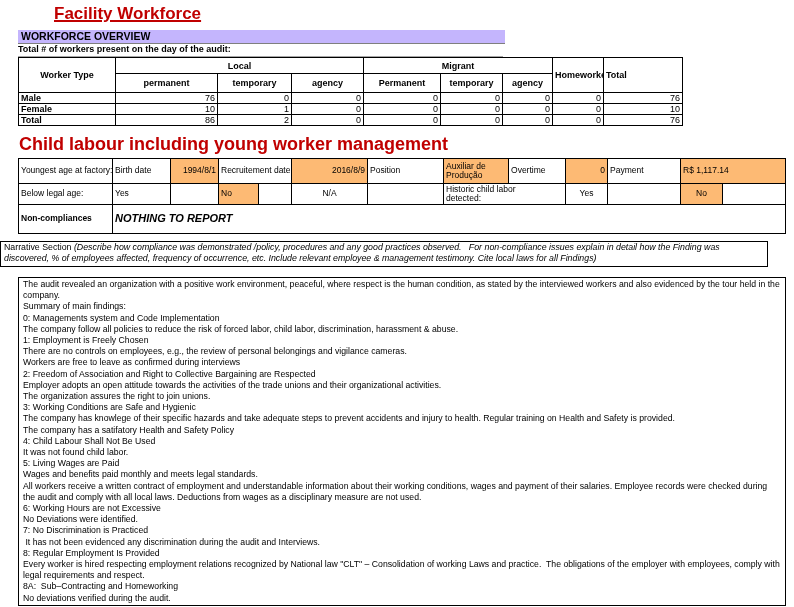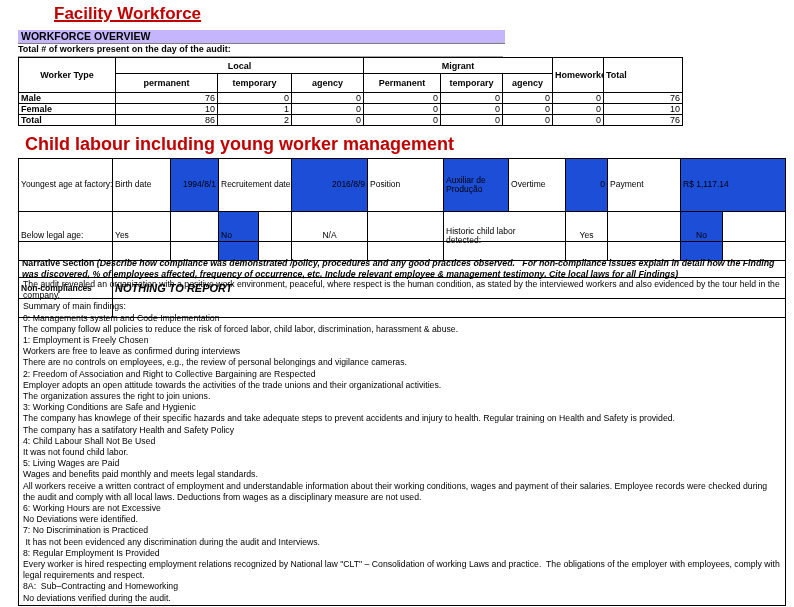--- a/index.html
+++ b/index.html
@@ -24,32 +24,32 @@
 
   table{border-collapse:collapse;table-layout:fixed;}
   td{overflow:hidden;}
 
   .wf{left:18px;top:57px;width:664px;font-size:9px;}
   .wf td{border:1px solid #000;padding:0 2px;white-space:nowrap;vertical-align:middle;}
   .wf .h1 td{height:15px;}
   .wf .h2 td{height:18px;}
   .wf .dr td{height:10px;line-height:10px;}
 
-  .t2{left:25px;top:134px;font-size:18px;font-weight:bold;color:#C00000;}
+  .t2{left:19px;top:134px;font-size:18px;font-weight:bold;color:#C00000;}
 
   .child{left:18px;top:158px;width:767px;font-size:8.5px;}
-  .child td{border:1px solid #000;padding:14px 2px;vertical-align:middle;line-height:9.5px;}
+  .child td{border:1px solid #000;padding:0 2px;vertical-align:middle;line-height:9.5px;}
   .child .r1 td{height:24px;}
   .child .r2 td{height:20px;}
   .child .r3 td{height:28px;}
-  .green{background:#1d4ed8;}
+  .green{background:#fdba74;}
   .wrapnarrow{display:block;max-width:92px;}
 
-  .narrh{left:18px;top:241px;width:760px;height:24px;border:1px solid #000;
-         font-size:8.8px;line-height:11px;padding:16px 3px;overflow:hidden;font-weight:bold;}
+  .narrh{left:0;top:241px;width:760px;height:24px;border:1px solid #000;
+         font-size:8.8px;line-height:11px;padding:0 3px;overflow:hidden;font-weight:normal;}
   .narrh span{white-space:pre-wrap;}
   .narrb{left:18px;top:277px;width:758px;height:325px;border:1px solid #000;
          font-size:8.7px;line-height:11.2px;padding:1px 4px;overflow:hidden;}
   .nline{white-space:pre-wrap;}
 </style>
 </head>
 <body>
 
 <div class="abs t1">Facility Workforce</div>
 
@@ -179,22 +179,22 @@
 <div class="abs narrh">
   <span>Narrative Section </span><span class="i">(Describe how compliance was demonstrated /policy, procedures and any good practices observed.   For non-compliance issues explain in detail how the Finding was discovered, % of employees affected, frequency of occurrence, etc. Include relevant employee &amp; management testimony. Cite local laws for all Findings)</span>
 </div>
 
 <div class="abs narrb">
   <div class="nline">The audit revealed an organization with a positive work environment, peaceful, where respect is the human condition, as stated by the interviewed workers and also evidenced by the tour held in the company.</div>
   <div class="nline">Summary of main findings:</div>
   <div class="nline">0: Managements system and Code Implementation</div>
   <div class="nline">The company follow all policies to reduce the risk of forced labor, child labor, discrimination, harassment &amp; abuse.</div>
   <div class="nline">1: Employment is Freely Chosen</div>
+  <div class="nline">There are no controls on employees, e.g., the review of personal belongings and vigilance cameras.</div>
   <div class="nline">Workers are free to leave as confirmed during interviews</div>
-  <div class="nline">There are no controls on employees, e.g., the review of personal belongings and vigilance cameras.</div>
   <div class="nline">2: Freedom of Association and Right to Collective Bargaining are Respected</div>
   <div class="nline">Employer adopts an open attitude towards the activities of the trade unions and their organizational activities.</div>
   <div class="nline">The organization assures the right to join unions.</div>
   <div class="nline">3: Working Conditions are Safe and Hygienic</div>
   <div class="nline">The company has knowlege of their specific hazards and take adequate steps to prevent accidents and injury to health. Regular training on Health and Safety is provided.</div>
   <div class="nline">The company has a satifatory Health and Safety Policy</div>
   <div class="nline">4: Child Labour Shall Not Be Used</div>
   <div class="nline">It was not found child labor.</div>
   <div class="nline">5: Living Wages are Paid</div>
   <div class="nline">Wages and benefits paid monthly and meets legal standards.</div>

